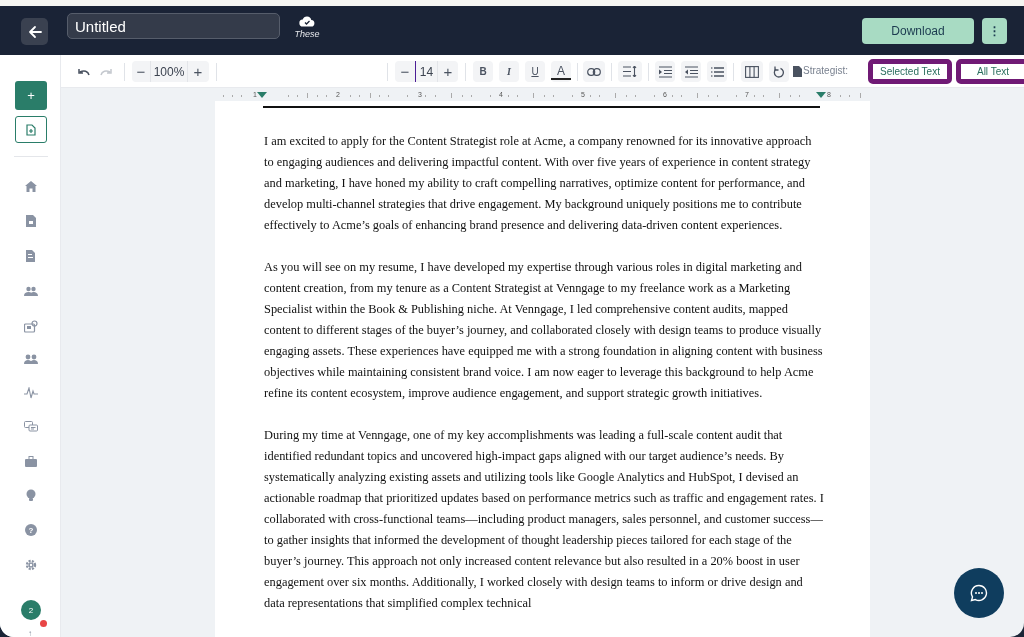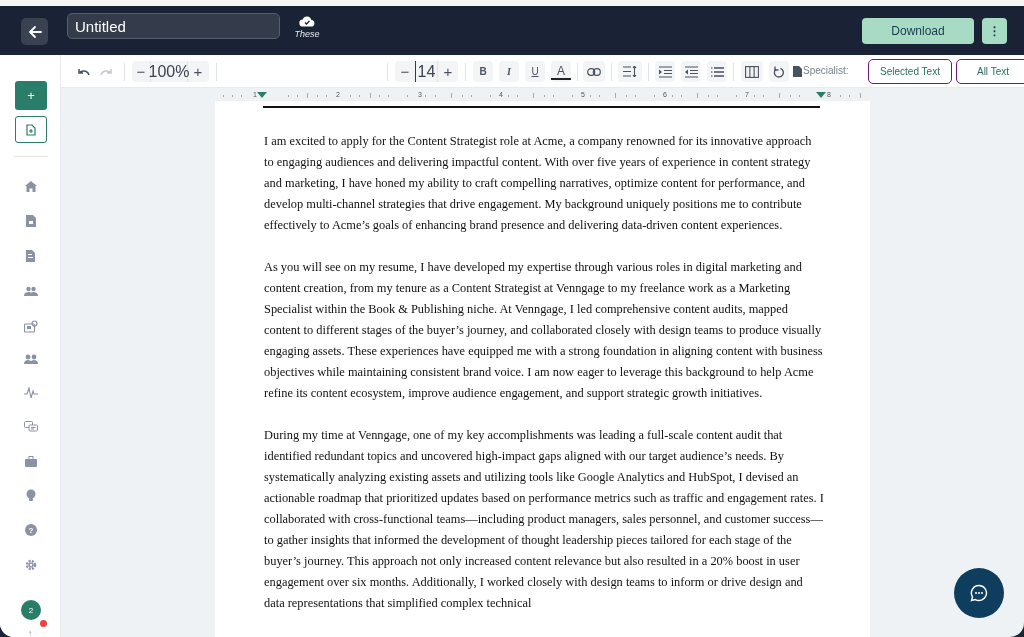--- a/index.html
+++ b/index.html
@@ -20,24 +20,24 @@
   .sb-divider { position: absolute; left: 14px; top: 101px; width: 34px; height: 1px; background: #e4e6ea; }
   .sb-icon { position: absolute; left: 22px; width: 18px; height: 18px; display: flex; align-items: center; justify-content: center; }
   .sb-avatar { position: absolute; left: 21px; top: 545px; width: 20px; height: 20px; border-radius: 50%; background: #2a7d69; color: #fff; font-size: 8px; display: flex; align-items: center; justify-content: center; }
   .sb-dot { position: absolute; left: 40px; top: 565px; width: 7px; height: 7px; border-radius: 50%; background: #e84545; }
   .sb-arrow { position: absolute; left: 28px; top: 574px; color: #8a93a3; font-size: 8px; }
 
   .toolbar { position: absolute; left: 61px; top: 0; width: 963px; height: 33px; background: #fff; border-bottom: 1px solid #e8eaee; }
   .tb-group { position: absolute; top: 6px; height: 21px; border-radius: 4px; background: #f3f4f6; display: flex; align-items: center; }
   .tb-btn { height: 21px; display: flex; align-items: center; justify-content: center; color: #4a5260; font-size: 12px; }
   .tb-sep { position: absolute; top: 8px; width: 1px; height: 18px; background: #e0e3e8; }
-  .tb-text { color: #3c4350; font-size: 16px; }
+  .tb-text { color: #3c4350; font-size: 12px; }
   .font-sel { font-family: "Liberation Serif", serif; font-size: 11px; color: #3c4350; }
   .regen-label { position: absolute; left: 730px; top: 10px; font-size: 10px; color: #7a8290; }
-  .outline-btn { position: absolute; top: 4px; height: 25px; border-radius: 5px; border: 1px solid #701a75; background: #fff; color: #2a6e5e; font-size: 10px; display: flex; align-items: center; justify-content: center; }
+  .outline-btn { position: absolute; top: 4px; height: 25px; border-radius: 5px; border: 5px solid #701a75; background: #fff; color: #2a6e5e; font-size: 10px; display: flex; align-items: center; justify-content: center; }
 
   .ruler { position: absolute; left: 215px; top: 35px; width: 655px; height: 11px; font-size: 7px; color: #555; }
   .page { position: absolute; left: 215px; top: 46px; width: 655px; height: 540px; background: #fff; }
   .page-rule { position: absolute; left: 48px; top: 5px; width: 557px; height: 2px; background: #111; }
   .page-text { position: absolute; left: 49px; top: 30px; width: 560px; font-family: "Liberation Serif", serif; font-size: 12.4px; line-height: 21px; color: #111; }
   .page-text p { margin-bottom: 21px; }
   .chat-fab { position: absolute; left: 954px; top: 568px; width: 50px; height: 50px; border-radius: 50%; background: #0f3d5e; display: flex; align-items: center; justify-content: center; }
 </style>
 </head>
 <body>
@@ -238,21 +238,21 @@
     </div>
     <div class="tb-group" style="left:708px;width:20px">
       <svg width="11" height="12" viewBox="0 0 11 12" style="margin-left:4px">
           <path d="M3 3a4.5 4.5 0 1 0 4.5-.7" fill="none" stroke="#4a5260" stroke-width="1.3"></path>
           <path d="M2 0.5v3.5h3.5" fill="none" stroke="#4a5260" stroke-width="1.3"></path>
         </svg>
     </div>
     <svg style="position:absolute;left:732px;top:11px" width="9" height="11" viewBox="0 0 9 11">
         <path d="M0 0h6l3 3v8H0z" fill="#4a5260"></path>
       </svg>
-    <div class="regen-label" style="left:742px">Specialist:</div>
+    <div class="regen-label" style="left:742px">Strategist:</div>
     <div class="outline-btn" style="left:807px;width:84px">Selected Text</div>
     <div class="outline-btn" style="left:895px;width:74px">All Text</div>
   </div>
 
   <div class="ruler">
     <svg width="655" height="11" viewBox="0 0 655 11">
       <g fill="#aaa">
         <rect x="8" y="5" width="1" height="2"></rect>
           <rect x="17" y="5" width="1" height="2"></rect>
           <rect x="26" y="5" width="1" height="2"></rect>

